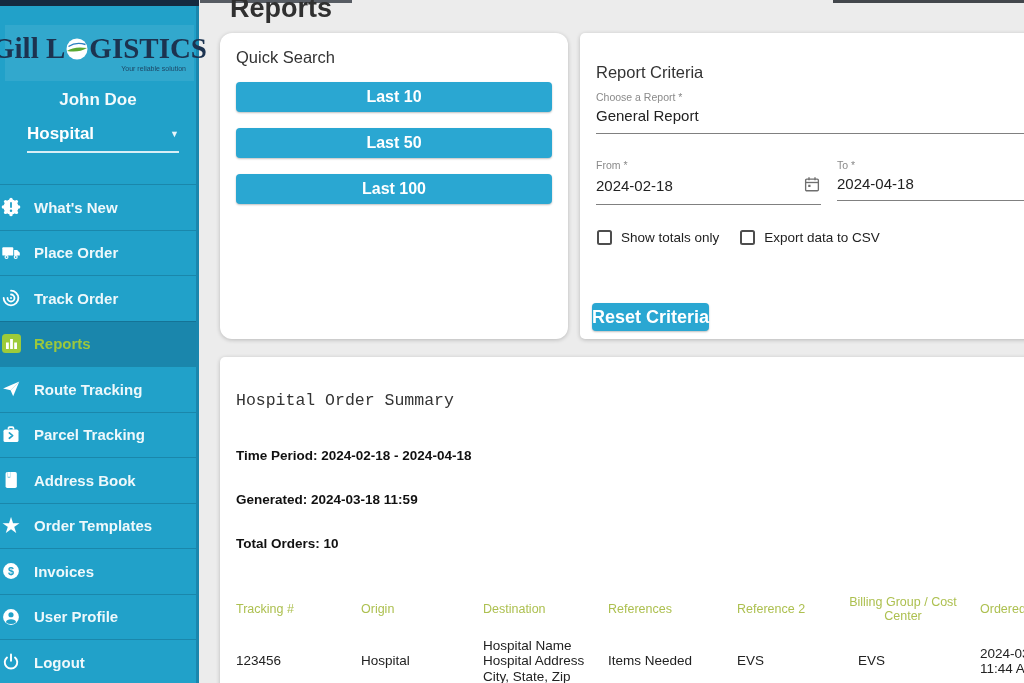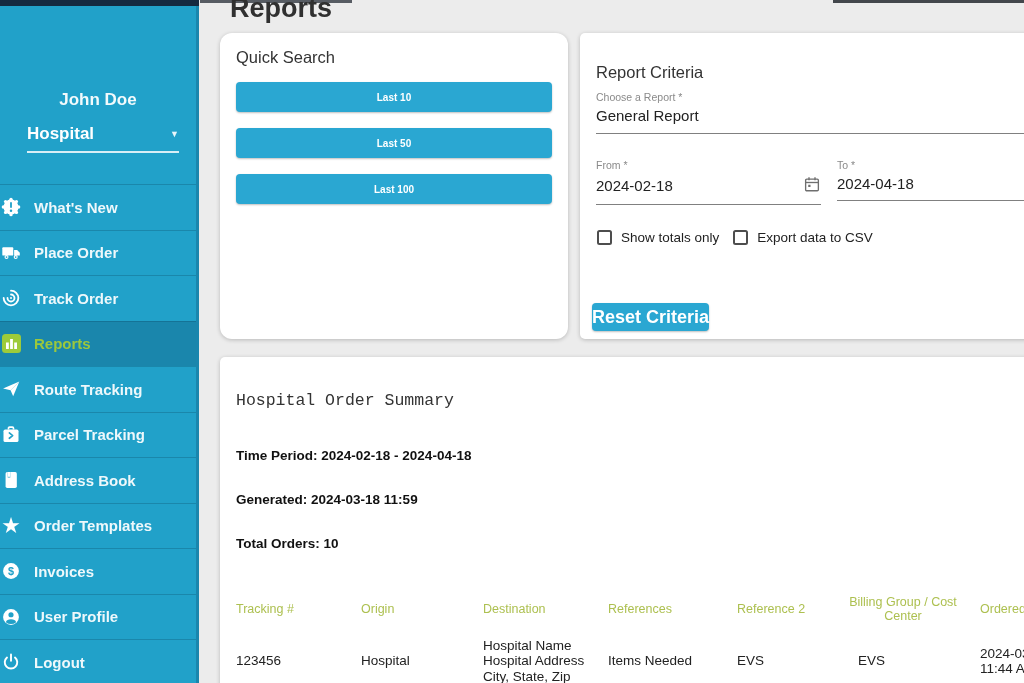--- a/index.html
+++ b/index.html
@@ -59,21 +59,21 @@
 
   .card { position:absolute; background:#fff; border-radius:5px;
     box-shadow:0 1px 4px rgba(0,0,0,0.22); }
   .card-title { position:absolute; left:16px; font-size:16.5px; color:#333; }
 
   
   #card-quick { left:21px; top:33px; width:348px; height:306px;border-radius:12px; }
   .qs-buttons { position:absolute; left:16px; right:16px; top:49px; }
   .btn-wide {
     width:100%; height:30px; border:none; border-radius:4px; background:#2aa7d2;
-    color:#fff; font-family:inherit; font-size:10px; font-weight:bold;
+    color:#fff; font-family:inherit; font-size:16px; font-weight:bold;
     margin-bottom:16px; box-shadow:0 1px 2px rgba(0,0,0,0.25); cursor:pointer;
     display:flex; align-items:center; justify-content:center;
   }
 
   
   #card-criteria { left:381px; top:33px; width:464px; height:306px; }
   .field-label { font-size:10.5px; color:#8a8a8a; display:block; }
   .mat-field { position:absolute; border-bottom:1px solid #808080; padding-bottom:8px; }
   .mat-input {
     border:none; outline:none; background:transparent; font-family:inherit;
@@ -82,21 +82,21 @@
   #field-report { left:16px; top:58px; right:0; }
   #field-from   { left:16px; top:126px; width:225px; }
   #field-to     { left:257px; top:126px; width:207px; }
   .field-row { display:flex; align-items:center; }
   .cal-btn { background:none; border:none; padding:0; cursor:pointer; margin-top:4px; flex:none; }
   .checkbox-row { position:absolute; left:17px; top:197px; display:flex; align-items:center; }
   .checkbox { width:15px; height:15px; border:2px solid #4d4d4d; border-radius:2.5px;
     margin-right:9px; cursor:pointer; flex:none; }
   .checkbox-label { font-size:13.5px; color:#222; }
   .checkbox-item { display:flex; align-items:center; }
-  .checkbox-item + .checkbox-item { margin-left:14px; }
+  .checkbox-item + .checkbox-item { margin-left:21px; }
   .btn-reset {
     position:absolute; left:12px; top:270px; height:28px; padding:0 0;
     border:none; border-radius:4px; background:#2aa7d2; color:#fff;
     font-family:inherit; font-size:18px; font-weight:bold; cursor:pointer;
     box-shadow:0 1px 2px rgba(0,0,0,0.25);
   }
 
   
   #card-summary { left:21px; top:357px; width:824px; height:360px; }
   .meta-line { position:absolute; left:16px; font-size:13.5px; font-weight:bold; color:#111; }
@@ -113,20 +113,34 @@
   }
   .nowrap { white-space:nowrap; }
   .dest-line { display:block; }
 </style>
 </head>
 <body>
 
 <div class="sidebar">
   <div class="sidebar-topstrip"></div>
 
+  <div class="logo-box">
+    <div class="logo-text">
+      <span>Gill L</span>
+        <span class="logo-globe">
+          <svg width="22" height="22" viewBox="0 0 22 22">
+            <circle cx="11" cy="11" r="10.5" fill="#ffffff"></circle>
+            <path d="M1 13 Q8 8 21 10 Q13 15 1 13 Z" fill="#5aa832"></path>
+            <path d="M2.5 8.5 Q10 3.5 19.5 6.5" stroke="#2b7fc0" stroke-width="1.4" fill="none"></path>
+          </svg>
+        </span>
+        <span>GISTICS</span>
+    </div>
+    <div class="logo-tagline">Your reliable solution</div>
+  </div>
 
   <div class="user-name">John Doe</div>
 
   <div class="location">
     <span>Hospital</span>
     <span class="caret">▼</span>
   </div>
 
   <div class="nav">
 

